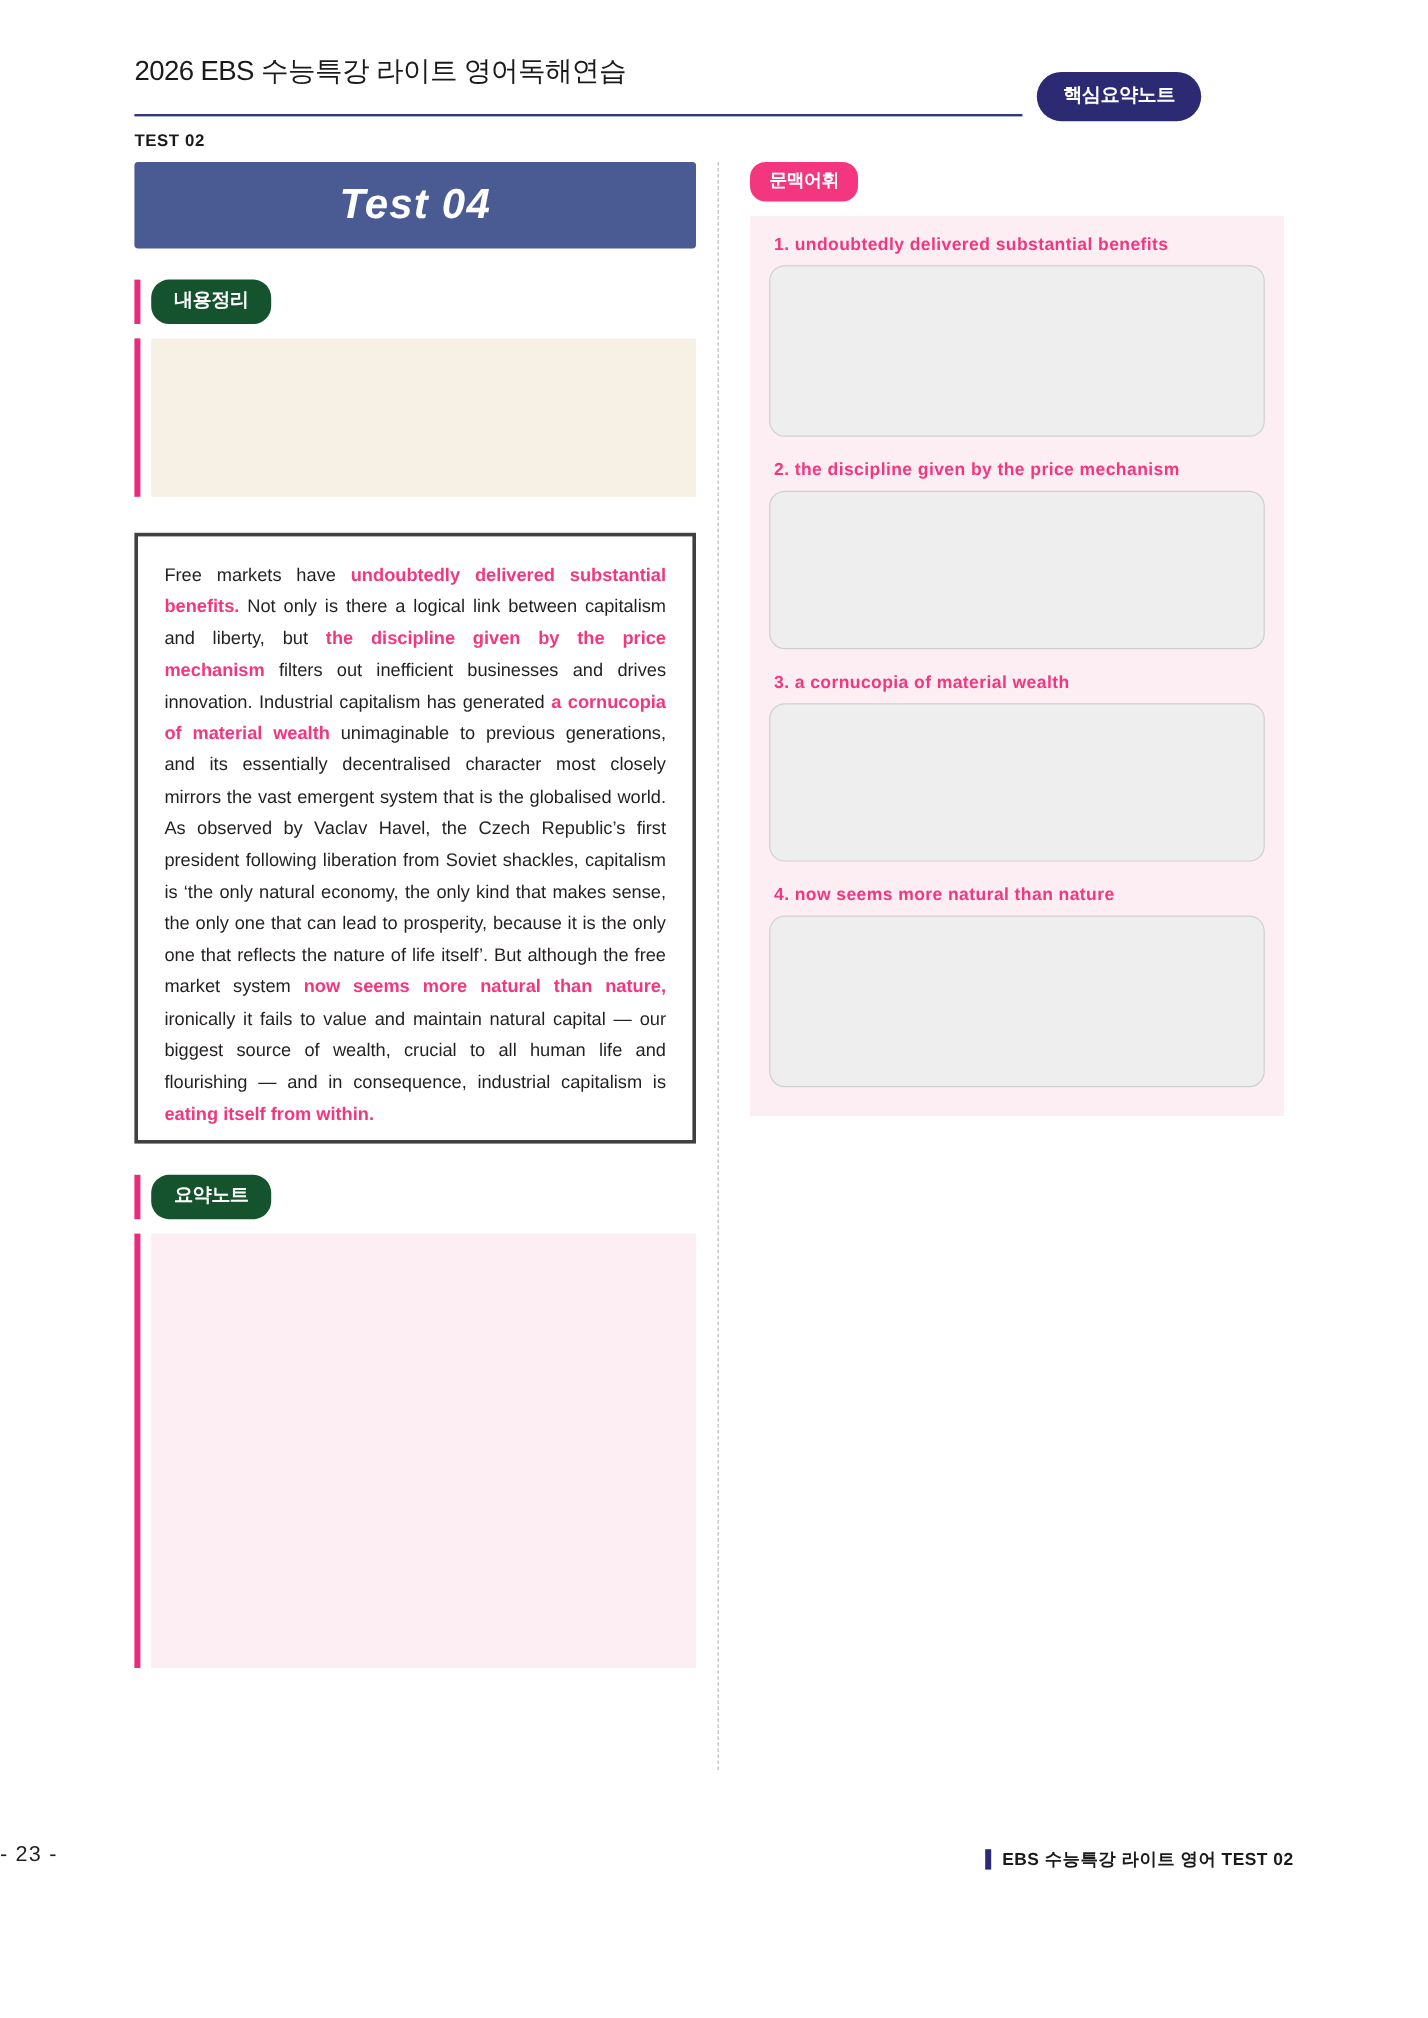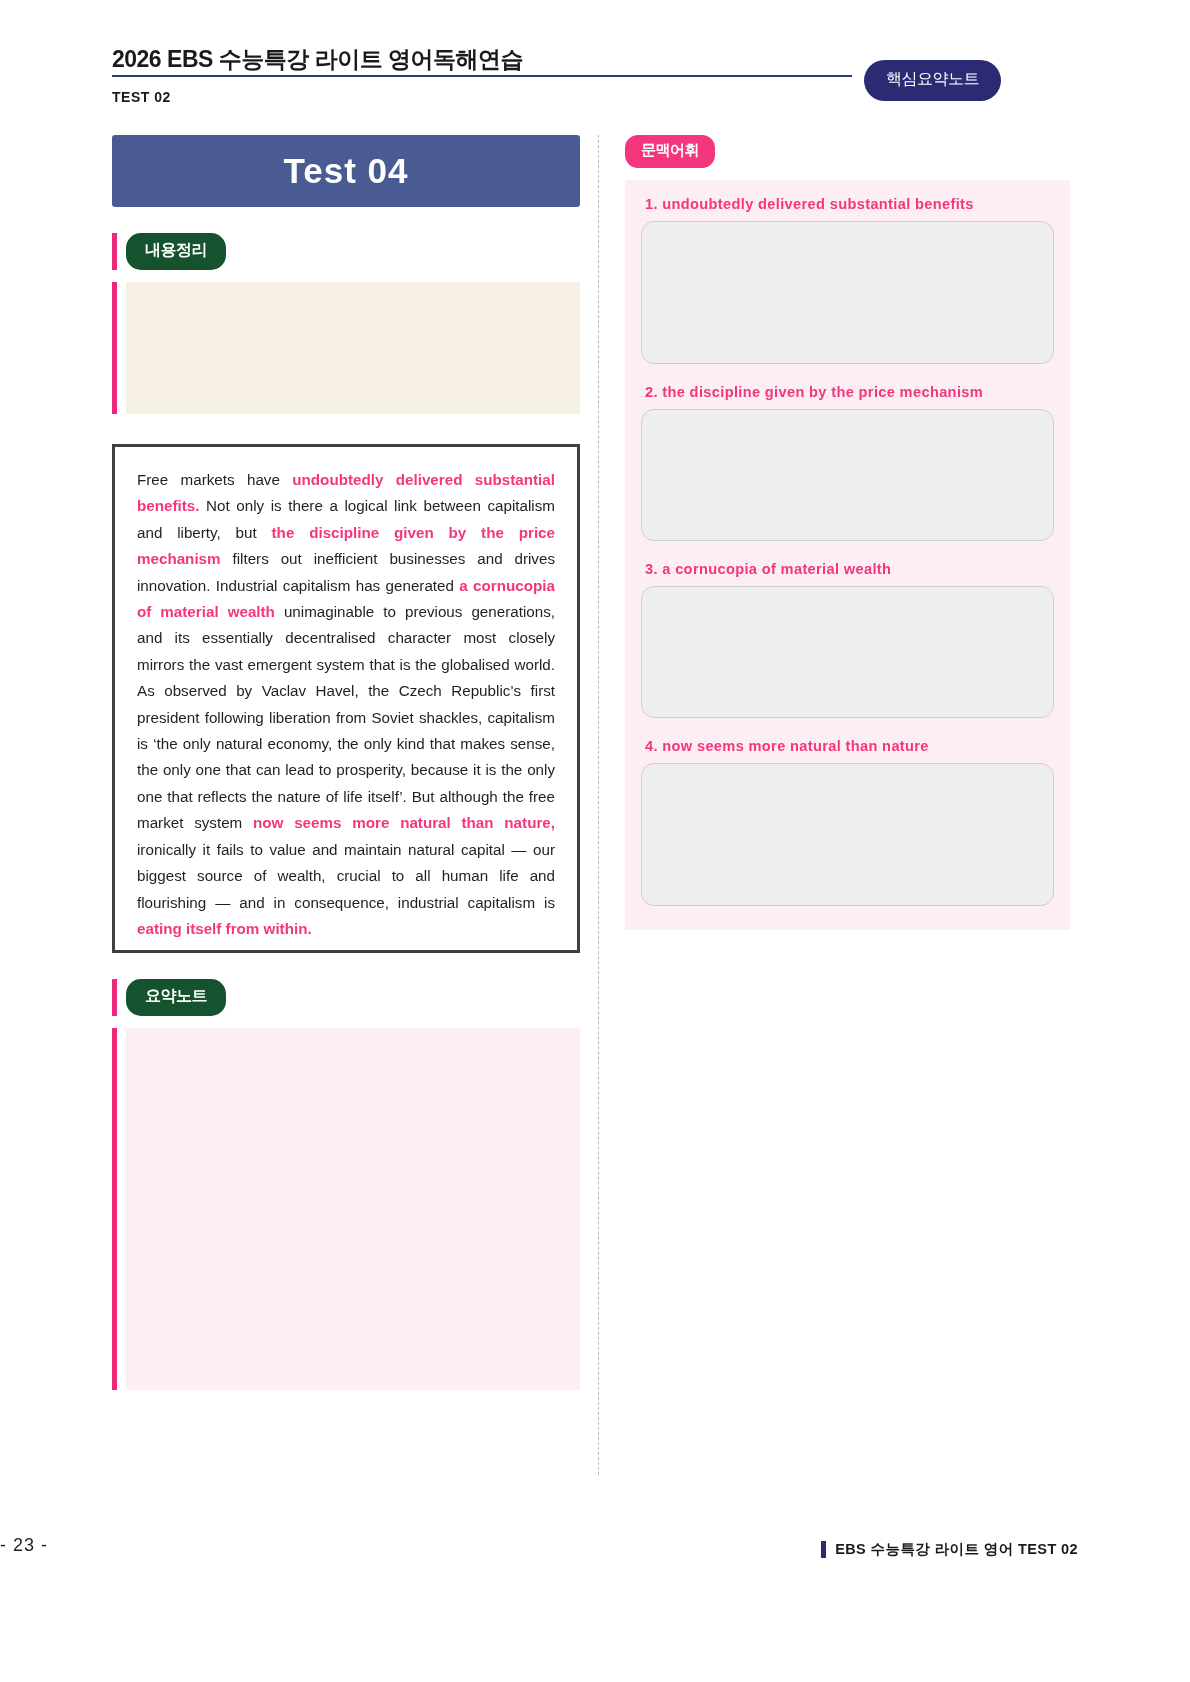--- a/index.html
+++ b/index.html
@@ -23,45 +23,45 @@
 
   
   .header {
     position: absolute;
     left: 112px;
     top: 44px;
     width: 888px;
   }
   .header-title {
     font-size: 23px;
-    font-weight: bold;
+    font-weight: normal;
     letter-spacing: -0.5px;
     color: #1a1a1a;
-    padding-bottom: 0;
+    padding-bottom: 20px;
   }
   .header-rule {
     height: 2px;
     background: #2b3a7a;
     width: 740px;
   }
   .header-sub {
     margin-top: 12px;
     font-size: 14px;
     font-weight: bold;
     letter-spacing: 0.5px;
     color: #1a1a1a;
   }
   .header-badge {
     position: absolute;
     right: -1px;
     top: 16px;
     background: #2b2a72;
     color: #ffffff;
     font-size: 16px;
-    font-weight: normal;
+    font-weight: bold;
     padding: 9px 22px 11px;
     border-radius: 22px;
     letter-spacing: -0.5px;
   }
 
   
   .left-col {
     position: absolute;
     left: 112px;
     top: 135px;
@@ -83,20 +83,21 @@
   }
 
   
   .test-banner {
     height: 72px;
     background: #4a5b94;
     border-radius: 3px;
     display: flex;
     align-items: center;
     justify-content: center;
+    font-style: italic;
   }
   .test-banner-text {
     color: #ffffff;
     font-size: 35px;
     font-weight: bold;
     letter-spacing: 1px;
   }
 
   
   .label-row {

